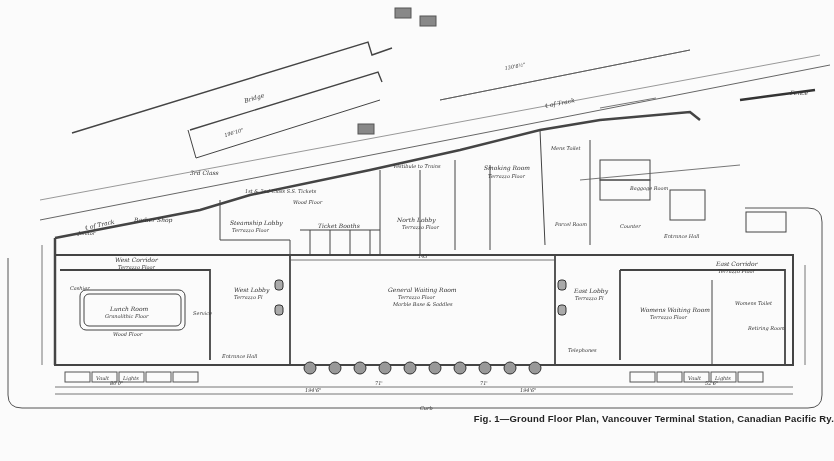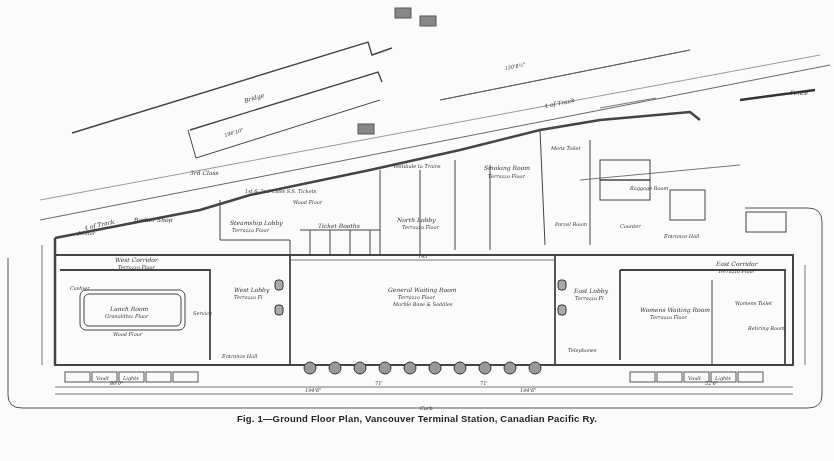--- a/index.html
+++ b/index.html
@@ -1,19 +1,19 @@
 <!DOCTYPE html>
 <html><head>
 <meta charset="utf-8">
 <style>
   html,body{margin:0;padding:0;background:#fbfbfb;}
   body{width:834px;height:461px;position:relative;overflow:hidden;font-family:"DejaVu Sans",sans-serif;}
   svg{position:absolute;left:0;top:0;}
   .lbl{font-family:"DejaVu Serif",serif;font-style:italic;fill:#333;}
-  .caption{position:absolute;left:0;width:834px;top:413px;text-align:center;font-family:"Liberation Sans",sans-serif;font-weight:bold;font-size:9.5px;color:#222;letter-spacing:0.2px;}
+  .caption{position:absolute;left:0;width:834px;top:413px;text-align:right;font-family:"Liberation Sans",sans-serif;font-weight:bold;font-size:9.5px;color:#222;letter-spacing:0.2px;}
 </style>
 </head>
 <body>
 
 <svg width="834" height="461" viewBox="0 0 834 461">
   <g stroke="#444" fill="none" stroke-width="1">
 
     <path d="M8 258 L8 395 Q8 408 22 408 L808 408 Q822 408 822 395 L822 222 Q822 208 808 208 L745 208" stroke="#555"></path>
 
     <path d="M72 133 L368 42 L372 55 L392 48" stroke-width="1.4"></path>

